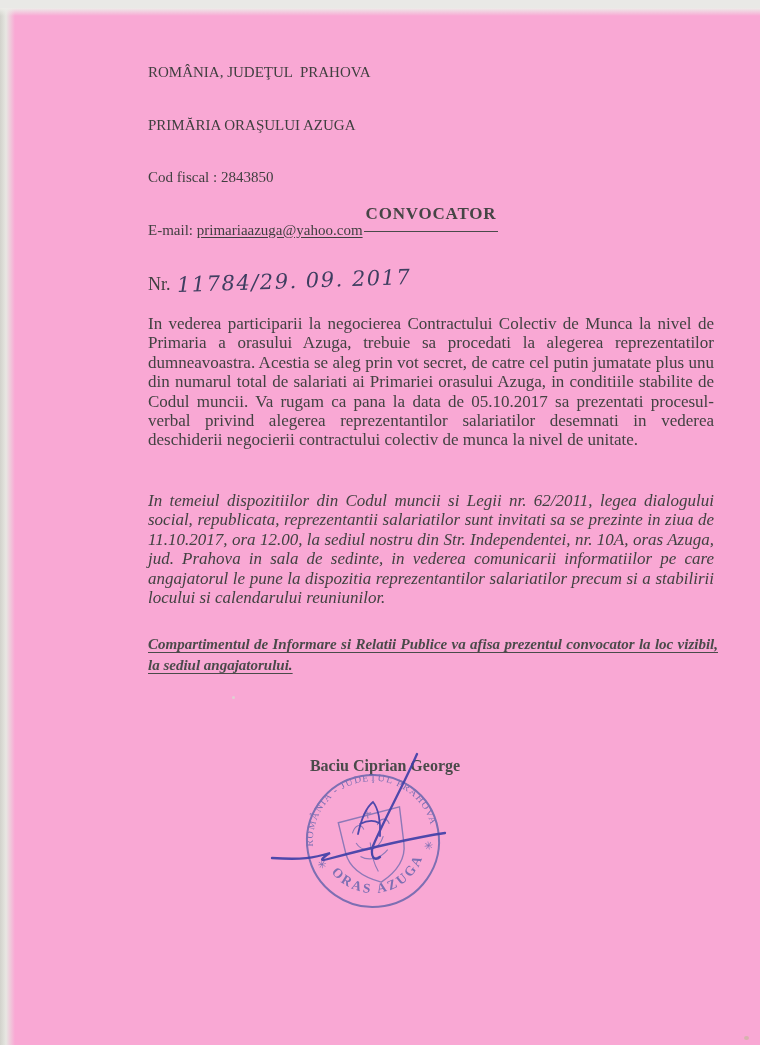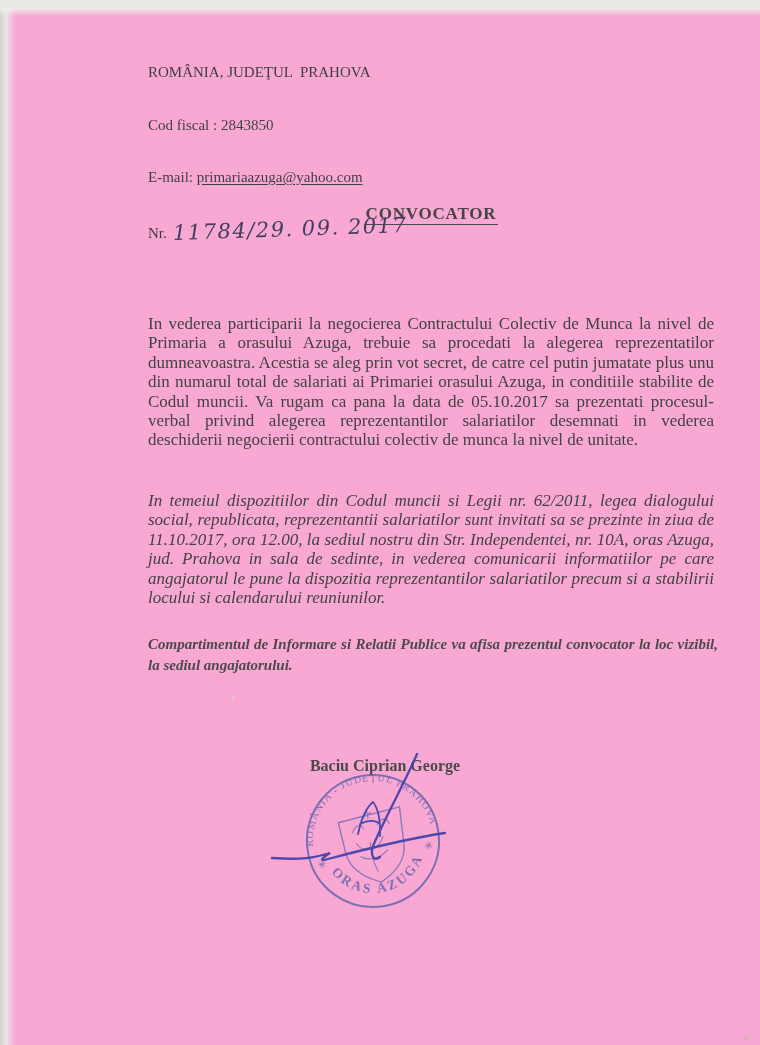--- a/index.html
+++ b/index.html
@@ -10,60 +10,61 @@
   }
   .scan-edge-left{position:absolute;left:0;top:0;width:15px;height:100%;
     background:linear-gradient(90deg,#d2d2cc 0%,#e7e7e2 40%,rgba(255,255,255,0) 100%);}
   .scan-edge-top{position:absolute;left:0;top:0;width:100%;height:8px;
     background:linear-gradient(180deg,#edede9,rgba(255,255,255,0));}
 
   .letterhead{position:absolute;left:148px;top:21px;font-size:15px;line-height:17.5px;white-space:pre-wrap;}
   .lh-line{white-space:pre-wrap;}
   .lh-email-val{text-decoration:underline;text-underline-offset:2px;}
   .docnum{margin-top:1px;}
-  .docnum-label{font-size:15px;}
+  .docnum-label{font-size:18px;}
   .handwritten{
     display:inline-block;font-family:"DejaVu Serif",serif;font-style:italic;
     font-size:21px;letter-spacing:1.5px;color:#3e3e60;
     transform:rotate(-2deg) translateY(-2px);margin-left:6px;
   }
 
   .doc-title{position:absolute;left:148px;top:196px;width:566px;text-align:center;}
   .doc-title span{
     font-weight:bold;font-size:17px;letter-spacing:0.8px;color:#454545;
-    border-bottom:1.6px solid #4a4a4a;padding:0 2px 1px;
+    border-bottom:1.6px solid #4a4a4a;padding:0 2px 8px;
   }
 
   .para{position:absolute;left:148px;width:566px;text-align:justify;
     font-size:17px;line-height:19.4px;color:#424242;}
   .para-1{top:306px;}
   .para-2{top:483px;font-style:italic;}
   .notice{position:absolute;left:148px;top:626px;width:570px;text-align:justify;
     font-style:italic;font-weight:bold;font-size:15px;line-height:21px;color:#4a4a4a;
-    text-underline-offset:3px;}
+    text-decoration:underline;text-underline-offset:3px;}
 
   .sig-block{position:absolute;left:263px;top:749px;width:244px;text-align:center;
     font-size:15px;line-height:17px;color:#4a4a4a;}
   .sig-name{font-size:16px;font-weight:bold;}
 
   .stamp-svg{position:absolute;left:262px;top:738px;width:222px;height:190px;}
 
   .speck{position:absolute;border-radius:50%;}
   .speck-1{left:744px;top:1028px;width:5px;height:4px;background:#c9b5a0;opacity:.75;}
   .speck-2{left:232px;top:688px;width:3px;height:3px;background:#d8d8d2;opacity:.8;}
 </style>
 </head>
 <body>
 
 <div class="page">
   <div class="scan-edge-left"></div>
   <div class="scan-edge-top"></div>
 
   <div class="letterhead">
     <div class="lh-line">ROMÂNIA, JUDEŢUL  PRAHOVA</div>
+    <div class="lh-line">PRIMĂRIA ORAŞULUI AZUGA</div>
     <div class="lh-line">Cod fiscal : 2843850</div>
     <div class="lh-line"><span>E-mail: </span><span class="lh-email-val">primariaazuga@yahoo.com</span></div>
     <div class="docnum"><span class="docnum-label">Nr.</span><span class="handwritten">11784/29. 09. 2017</span></div>
   </div>
 
   <div class="doc-title">
     <span>CONVOCATOR</span>
   </div>
 
   <div class="para para-1">In vederea participarii la negocierea Contractului Colectiv de Munca la nivel de Primaria a orasului Azuga, trebuie sa procedati la alegerea reprezentatilor dumneavoastra. Acestia se aleg prin vot secret, de catre cel putin jumatate plus unu din numarul total de salariati ai Primariei orasului Azuga, in conditiile stabilite de Codul muncii. Va rugam ca pana la data de 05.10.2017 sa prezentati procesul-verbal privind alegerea reprezentantilor salariatilor desemnati in vederea deschiderii negocierii contractului colectiv de munca la nivel de unitate.</div>

